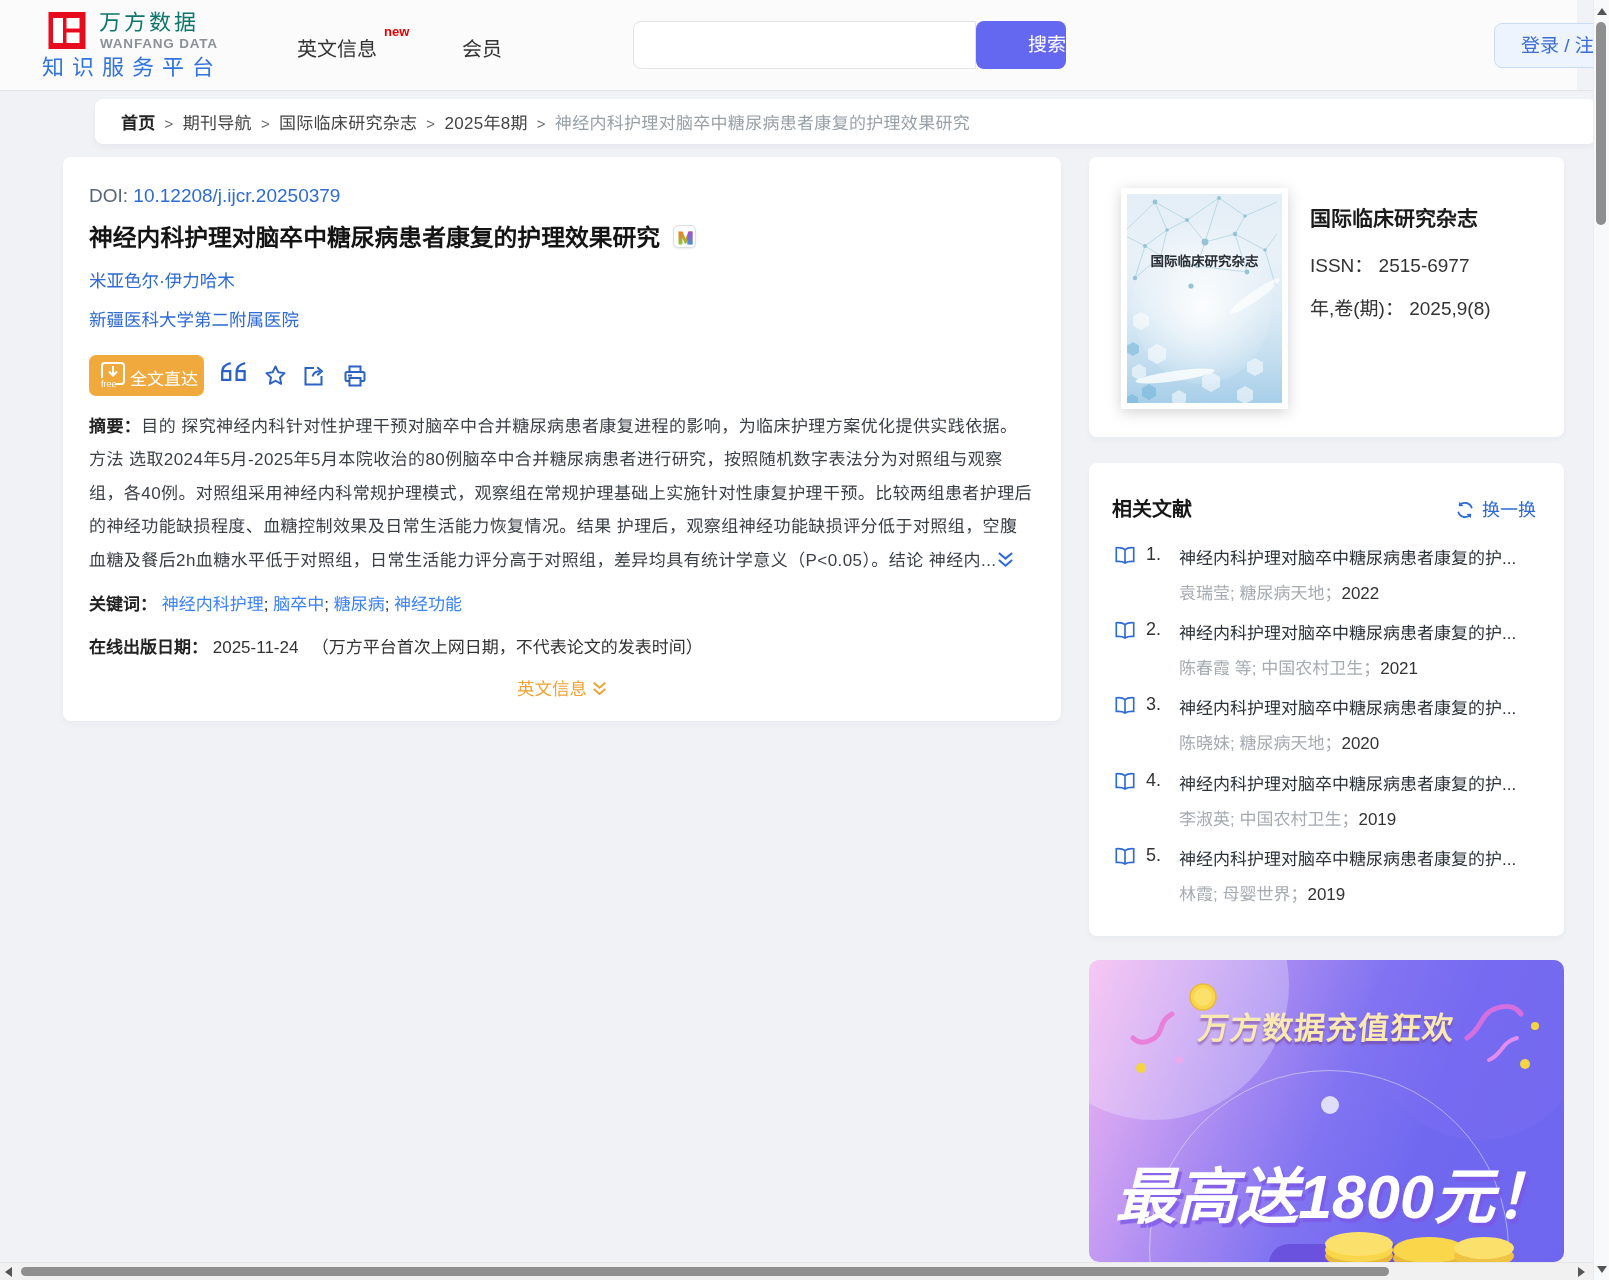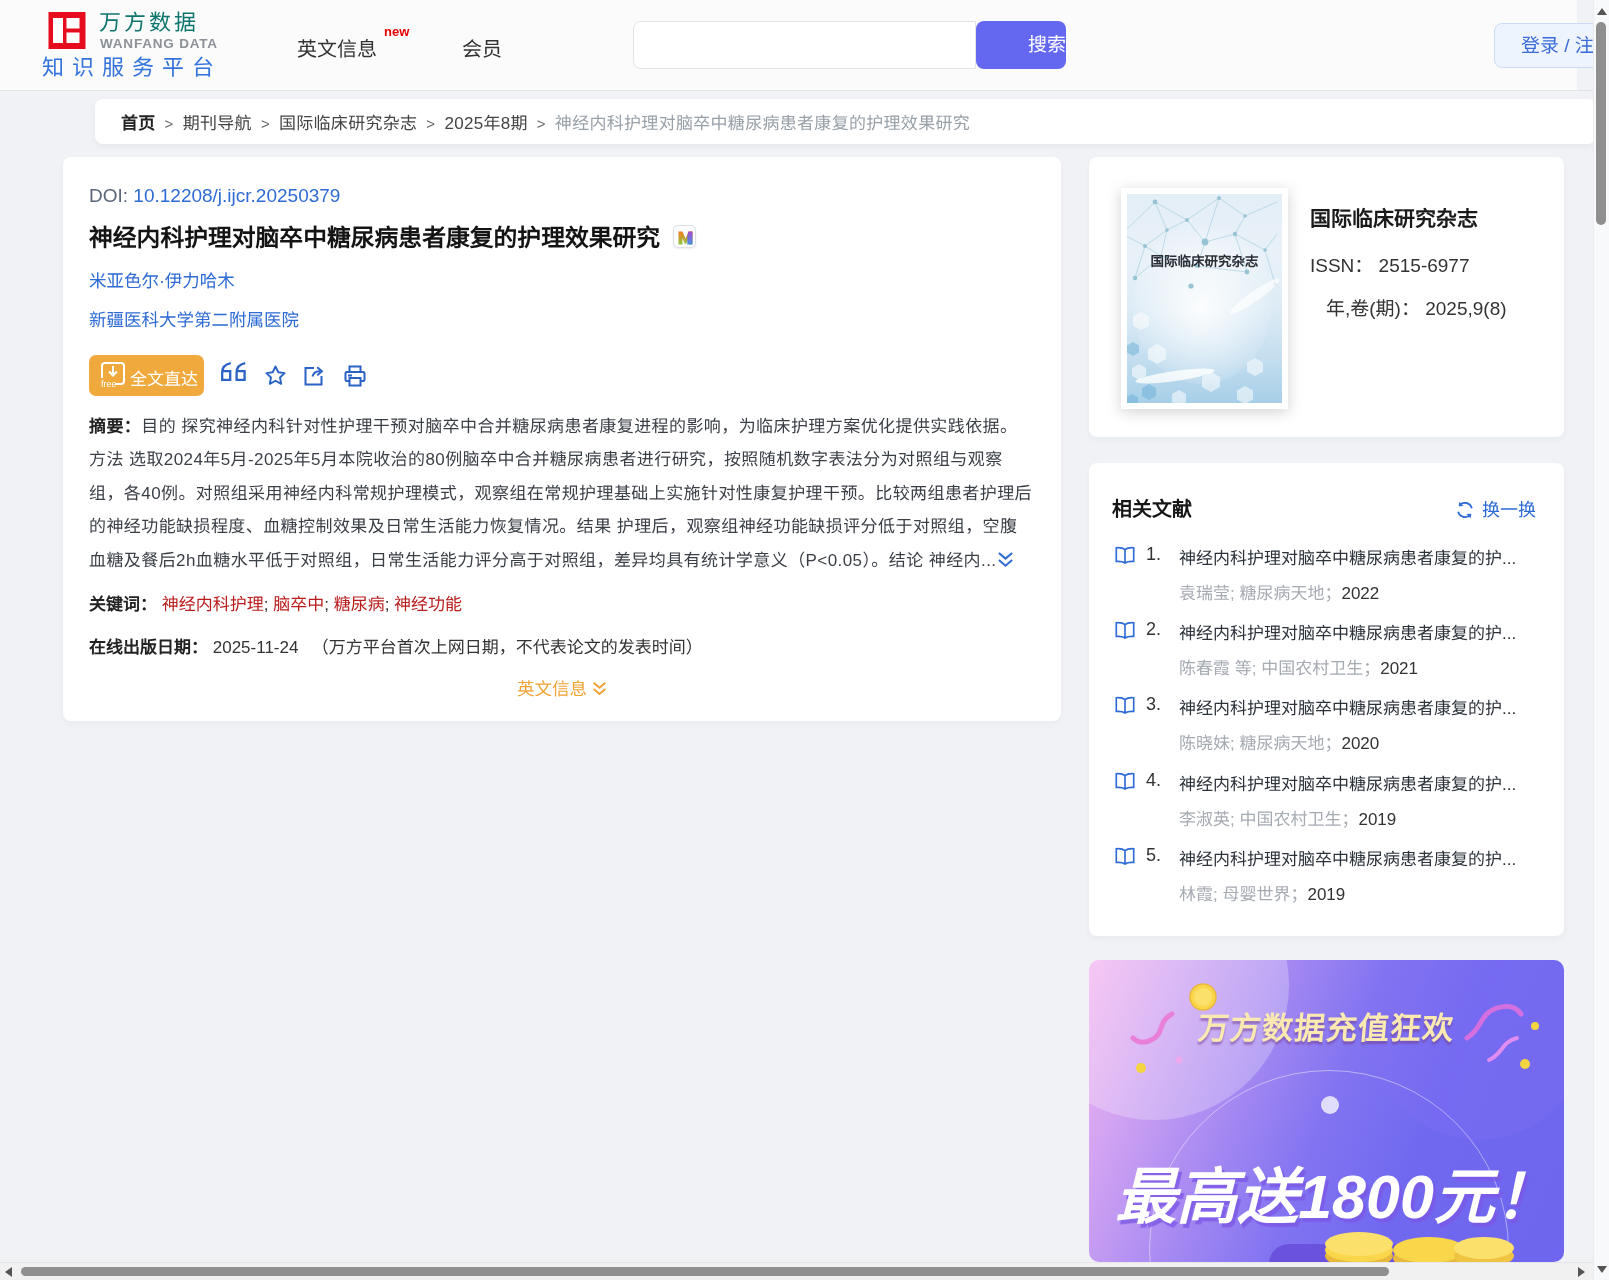--- a/index.html
+++ b/index.html
@@ -33,32 +33,32 @@
 .author{position:absolute;left:26px;top:110px;font-size:17.5px;color:#2e6bd5;}
 .affil{position:absolute;left:26px;top:149px;font-size:17.5px;color:#2e6bd5;}
 .freebtn{position:absolute;left:26px;top:198px;width:115px;height:41px;background:#f0a93d;border-radius:7px;color:#fff;font-size:17px;}
 .freebtn span{position:absolute;left:41px;top:10px;}
 .iconrow{position:absolute;left:0;top:198px;width:998px;height:41px;}
 
 .abstract{position:absolute;left:26px;top:253px;width:952px;font-size:17px;line-height:33.4px;color:#3a3f46;white-space:nowrap;letter-spacing:0.42px;}
 .abstract b{color:#222;}
 .kw{position:absolute;left:26px;top:433px;font-size:17px;color:#333;}
 .kw b{color:#222;}
-.kw a{color:#b91c1c;text-decoration:none;margin-top:47px;}
+.kw a{color:#3b82f6;text-decoration:none;margin-top:47px;}
 .pub{position:absolute;left:26px;top:476px;font-size:17px;color:#333;}
 .pub b{color:#222;}
 .eninfo{position:absolute;left:0;top:518px;width:998px;text-align:center;font-size:17.5px;color:#f0a233;}
 
 .jcard{position:absolute;left:1089px;top:157px;width:475px;height:280px;background:#fff;border-radius:8px;box-shadow:0 3px 6px rgba(30,40,70,.04);}
 .coverwrap{position:absolute;left:32px;top:31px;width:167px;height:221px;background:#fff;box-shadow:0 3px 14px rgba(0,0,0,.18);padding:6px;}
 .cover{width:155px;height:209px;position:relative;overflow:hidden;background:linear-gradient(175deg,#e8f1f7 0%,#dcebf5 30%,#cfe4f2 55%,#a8cfe8 80%,#8fc2e2 100%);}
 .covertext{position:absolute;left:0;top:56px;width:100%;text-align:center;font-size:13.5px;font-weight:bold;color:#2a2f36;}
 .jtitle{position:absolute;left:221px;top:45px;font-size:21px;font-weight:bold;color:#1a1a1a;}
 .jissn{position:absolute;left:221px;top:93px;font-size:19px;color:#333;}
-.jyear{position:absolute;left:221px;top:136px;font-size:19px;color:#333;margin-left:16px;}
+.jyear{position:absolute;left:221px;top:136px;font-size:19px;color:#333;}
 
 .rcard{position:absolute;left:1089px;top:463px;width:475px;height:473px;background:#fff;border-radius:8px;box-shadow:0 3px 6px rgba(30,40,70,.04);}
 .rtitle{position:absolute;left:23px;top:30px;font-size:20px;font-weight:bold;color:#161616;}
 .rswap{position:absolute;right:28px;top:32px;font-size:18px;color:#2e6bd5;}
 .ritem{position:absolute;left:0;width:475px;}
 .ricon{position:absolute;left:25px;top:2px;}
 .rnum{position:absolute;left:57px;top:0px;font-size:18px;color:#333;}
 .rt{position:absolute;left:90px;top:0px;font-size:17px;color:#2c323a;}
 .ra{position:absolute;left:90px;top:34.5px;font-size:17px;color:#a6abb2;}
 .ra .yr{color:#333;}

